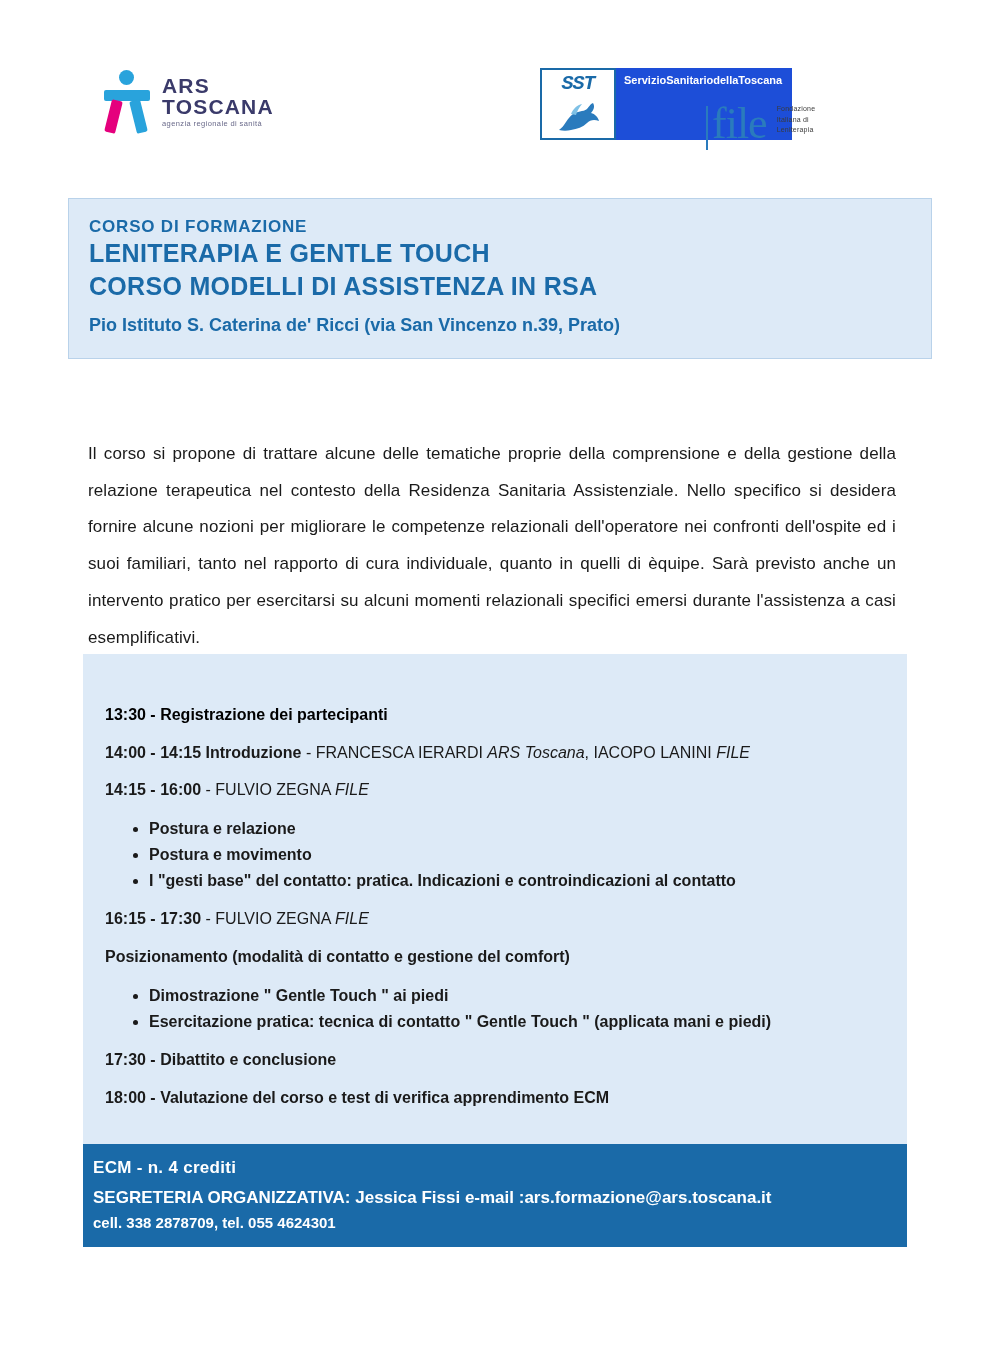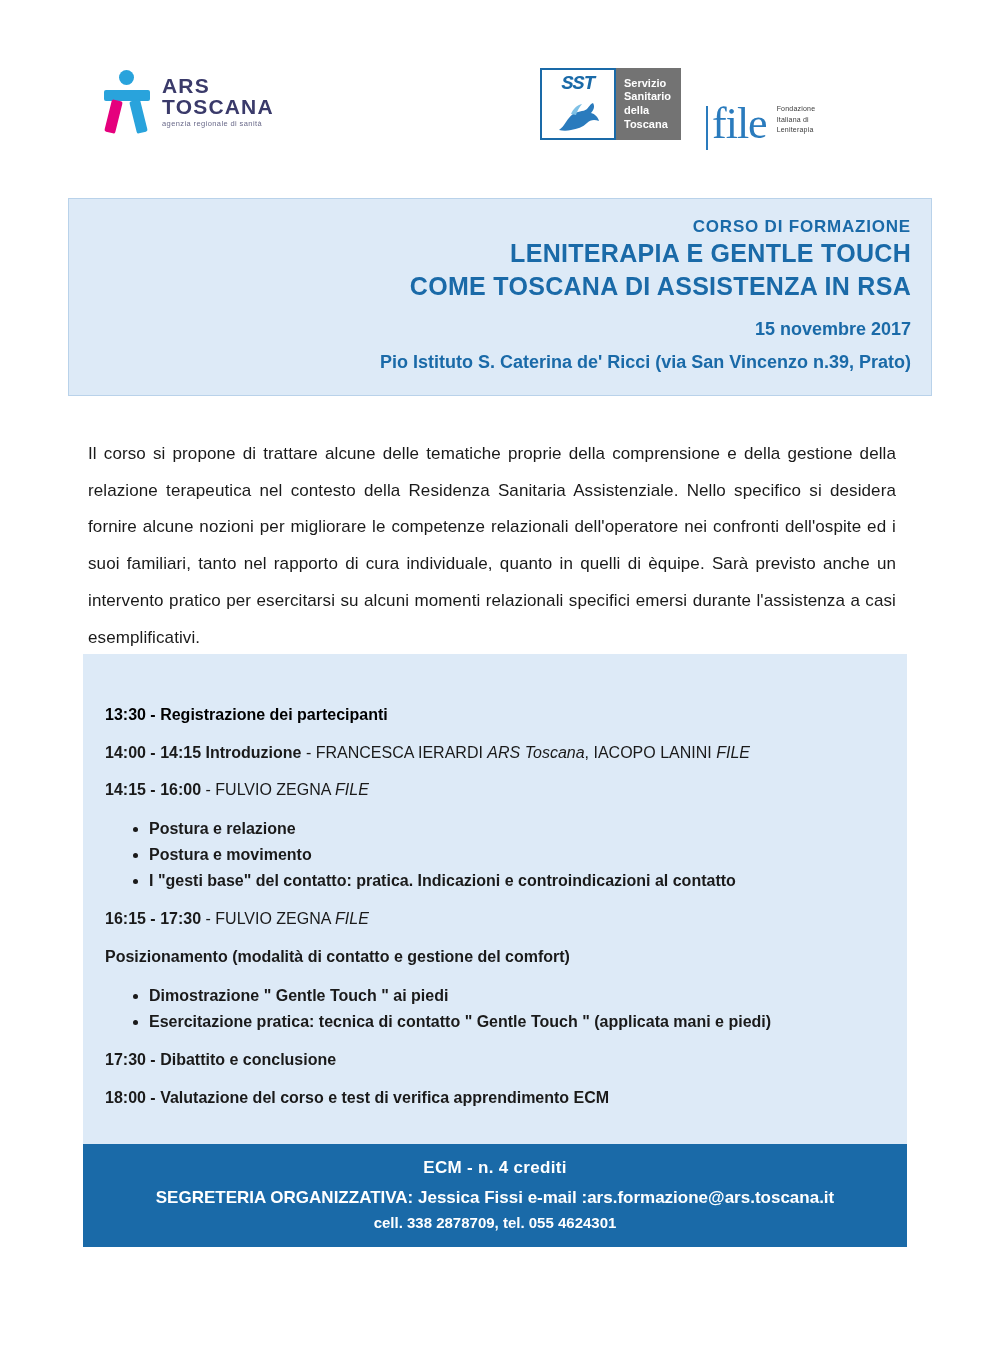--- a/index.html
+++ b/index.html
@@ -121,28 +121,28 @@
     font-style: italic;
     letter-spacing: -1px;
   }
   .sst-left .pegasus {
     position: absolute;
     bottom: 4px; left: 50%;
     transform: translateX(-50%);
     width: 46px; height: 34px;
   }
   .sst-right {
-    background: #737373;
+    background: #1d4ed8;
     color: #fff;
     padding: 6px 10px 6px 8px;
     font-size: 11px;
     font-weight: bold;
     line-height: 1.25;
     display: flex;
-    flex-direction: column;
+    flex-direction: row;
     justify-content: center;
   }
 
   .file-logo {
     position: absolute;
     left: 712px;
     top: 58px;
     display: flex;
     align-items: flex-end;
   }
@@ -173,21 +173,21 @@
   
   .title-box {
     position: absolute;
     left: 68px;
     top: 182px;
     width: 864px;
     box-sizing: border-box;
     background: #ddeaf7;
     border: 1px solid #b9d2ea;
     padding: 18px 20px 22px 20px;
-    text-align: right;
+    text-align: left;
     color: #1a6aa8;
   }
   .title-box .kicker {
     font-size: 17px;
     font-weight: bold;
     letter-spacing: 0.8px;
   }
   .title-box .main-title {
     font-size: 25px;
     font-weight: bold;
@@ -257,21 +257,20 @@
 
   
   .footer-box {
     position: absolute;
     left: 83px;
     top: 1128px;
     width: 824px;
     box-sizing: border-box;
     background: #1a6aa8;
     color: #ffffff;
-    text-align: center;
     padding: 14px 10px 16px 10px;
   }
   .footer-box .f1 {
     font-size: 17px;
     font-weight: bold;
     letter-spacing: 0.3px;
   }
   .footer-box .f2 {
     font-size: 17px;
     font-weight: bold;
@@ -327,23 +326,22 @@
           <div>Italiana di</div>
           <div>Leniterapia</div>
       </div>
     </div>
   </div>
 
   <div class="title-box">
     <div class="kicker">CORSO DI FORMAZIONE</div>
     <div class="main-title">
       <div>LENITERAPIA E GENTLE TOUCH</div>
-      <div>COME TOSCANA DI ASSISTENZA IN RSA</div>
-    </div>
-    <div class="date">15 novembre 2017</div>
+      <div>CORSO MODELLI DI ASSISTENZA IN RSA</div>
+    </div>
     <div class="venue">Pio Istituto S. Caterina de' Ricci (via San Vincenzo n.39, Prato)</div>
   </div>
 
   <div class="intro">Il corso si propone di trattare alcune delle tematiche proprie della comprensione e della gestione della relazione terapeutica nel contesto della Residenza Sanitaria Assistenziale. Nello specifico si desidera fornire alcune nozioni per migliorare le competenze relazionali dell'operatore nei confronti dell'ospite ed i suoi familiari, tanto nel rapporto di cura individuale, quanto in quelli di èquipe. Sarà previsto anche un intervento pratico per esercitarsi su alcuni momenti relazionali specifici emersi durante l'assistenza a casi esemplificativi.</div>
 
   <div class="program-box">
 
     <div class="prog-line head-blue">
       <span class="b">13:30 -</span>
       <span class="b">Registrazione dei partecipanti</span>

